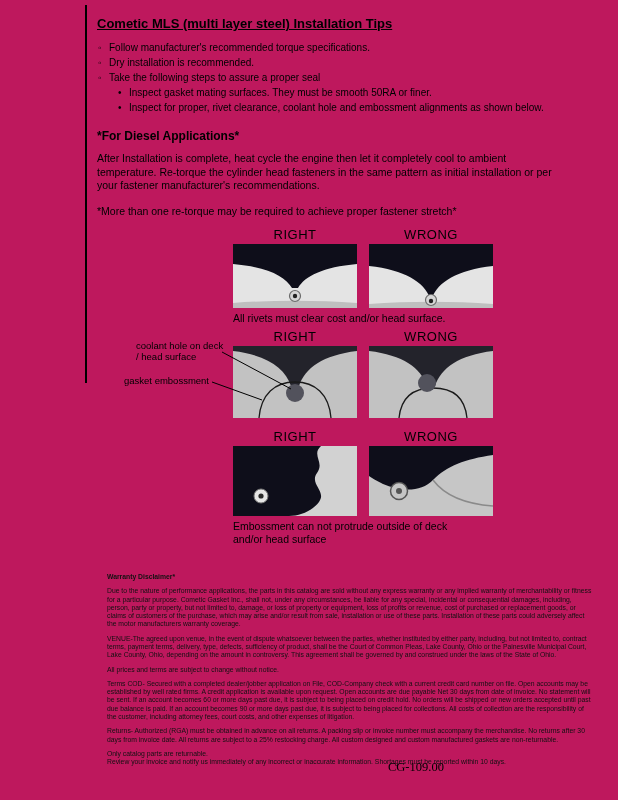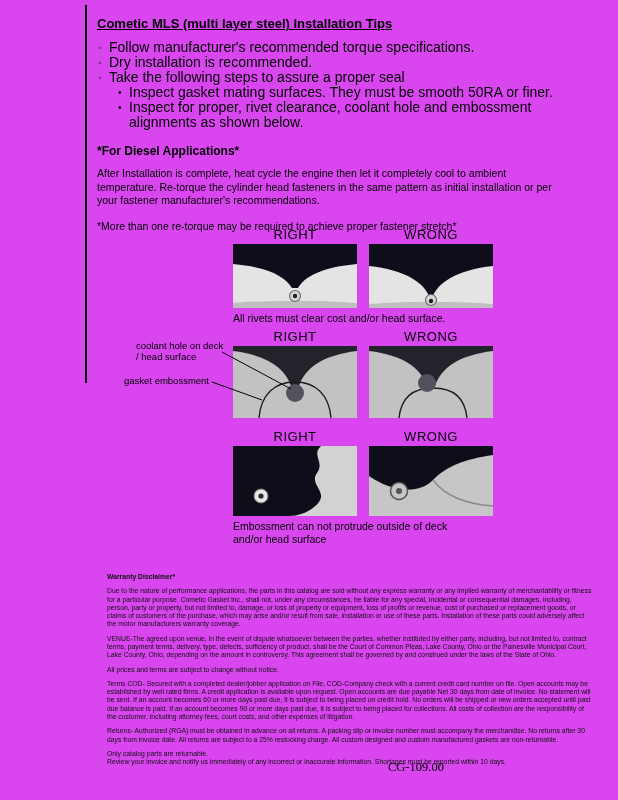--- a/index.html
+++ b/index.html
@@ -1,26 +1,26 @@
 <!DOCTYPE html>
 <html><head>
 <meta charset="utf-8">
 <style>
   * { margin:0; padding:0; box-sizing:border-box; }
   html,body { background:#ffffff; }
   .page {
-    position:relative; width:618px; height:800px; background:#d946ef;
+    position:relative; width:618px; height:800px; background:#be185d;
     font-family:"Liberation Sans", sans-serif; color:#000; overflow:hidden;
   }
   .left-rule { position:absolute; left:85px; top:5px; width:2px; height:378px; background:#000; }
 
   .content { position:absolute; left:97px; top:16px; width:492px; }
   .title { font-size:13px; font-weight:bold; text-decoration:underline; margin-bottom:9px; }
 
-  .bullet { position:relative; padding-left:12px; font-size:14px; line-height:15px; }
+  .bullet { position:relative; padding-left:12px; font-size:10px; line-height:15px; }
   .bullet::before { content:"\25E6"; position:absolute; left:1px; top:0; font-size:10px; line-height:15px; }
   .bullet.sub { margin-left:20px; }
   .bullet.sub::before { content:"\2022"; font-size:10px; }
 
   .diesel-head { margin-top:14px; font-size:12px; font-weight:bold; }
   .para { margin-top:9px; font-size:10.5px; line-height:13.5px; width:470px; }
   .note { margin-top:12px; font-size:10.5px; }
 
   .fig { position:absolute; left:233px; width:260px; }
   .fig1 { top:227px; } .fig2 { top:329px; } .fig3 { top:429px; }

